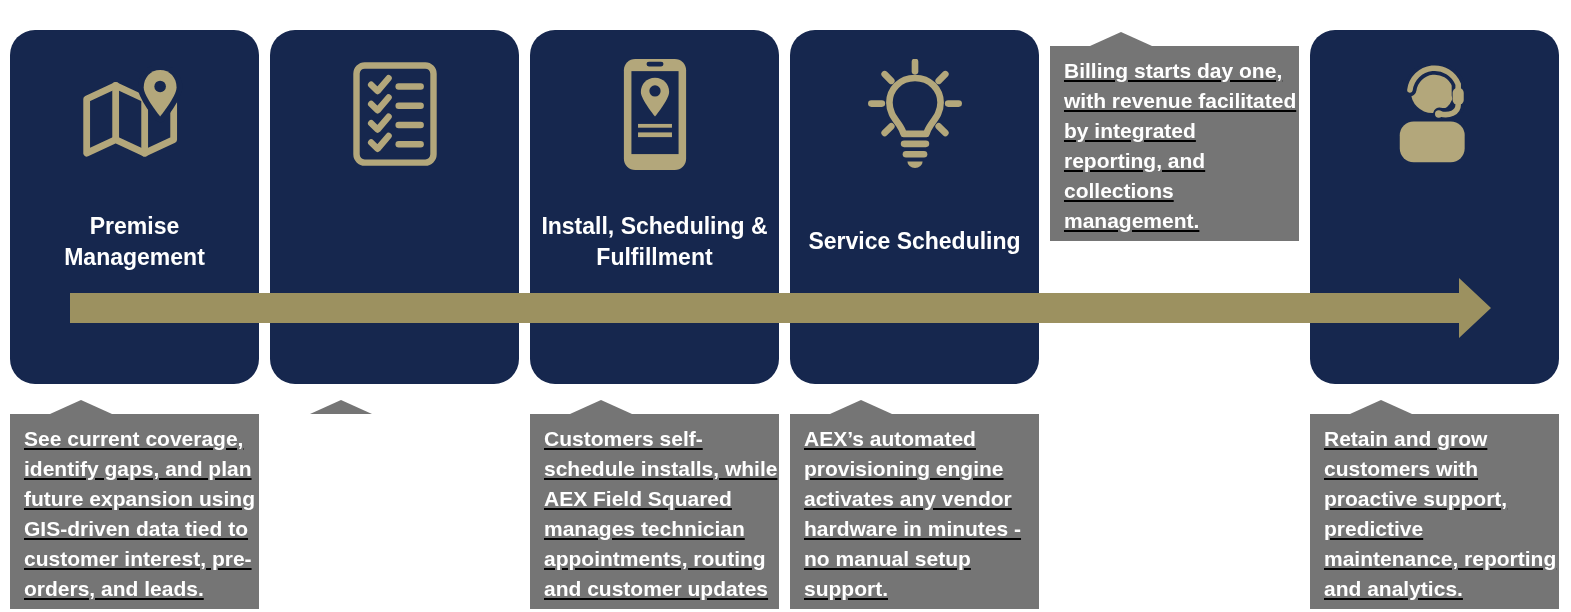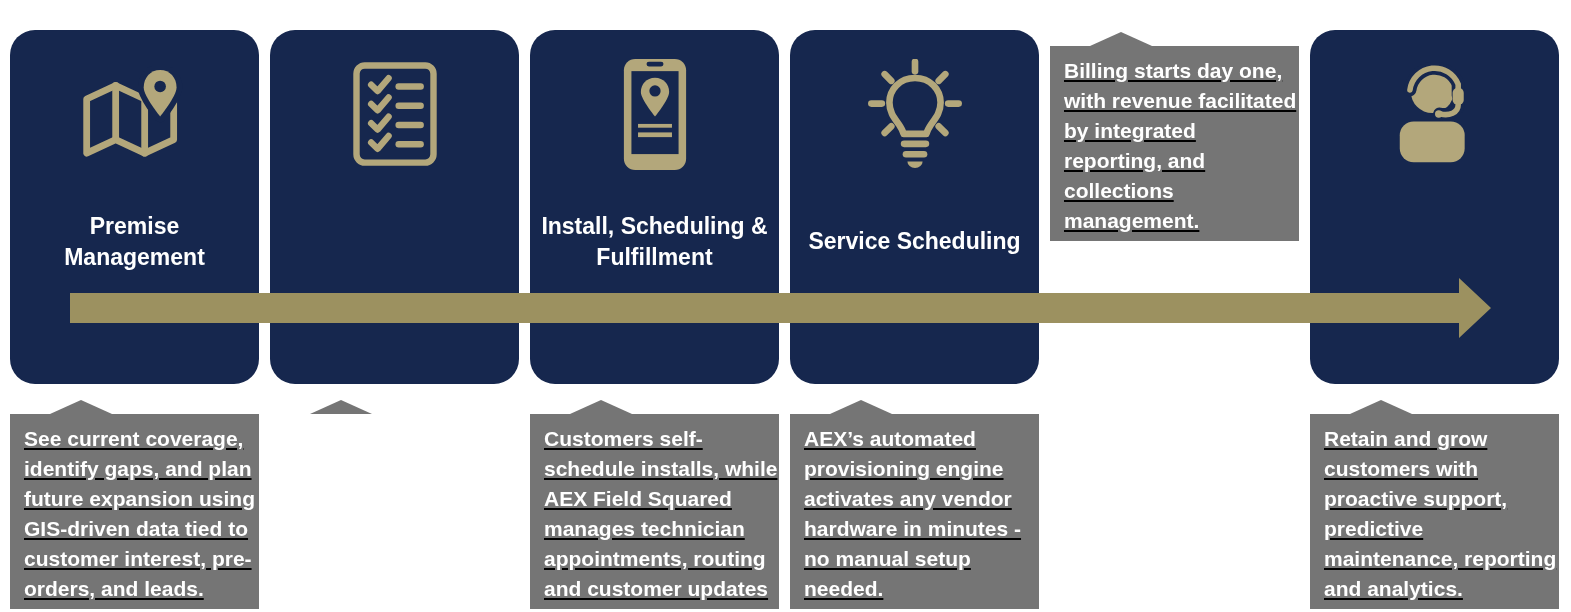--- a/index.html
+++ b/index.html
@@ -147,21 +147,21 @@
             <line class="st" x1="14" y1="47" x2="25" y2="47"></line>
             <line class="st" x1="106" y1="47" x2="95" y2="47"></line>
             <line class="st" x1="28" y1="78" x2="35" y2="71"></line>
             <line class="st" x1="92" y1="78" x2="85" y2="71"></line>
           </svg>
         </div>
         <div class="stage-title">Service Scheduling</div>
       </div>
       <div class="pointer"></div>
       <div class="desc-box">
-        <p>AEX’s automated provisioning engine activates any vendor hardware in minutes - no manual setup needed.</p>
+        <p>AEX’s automated provisioning engine activates any vendor hardware in minutes - no manual setup support.</p>
       </div>
     </div>
 
     <div class="column">
       <div class="pointer"></div>
       <div class="desc-box">
         <p>Billing starts day one, with revenue facilitated by integrated reporting, and collections management.</p>
       </div>
     </div>
 

